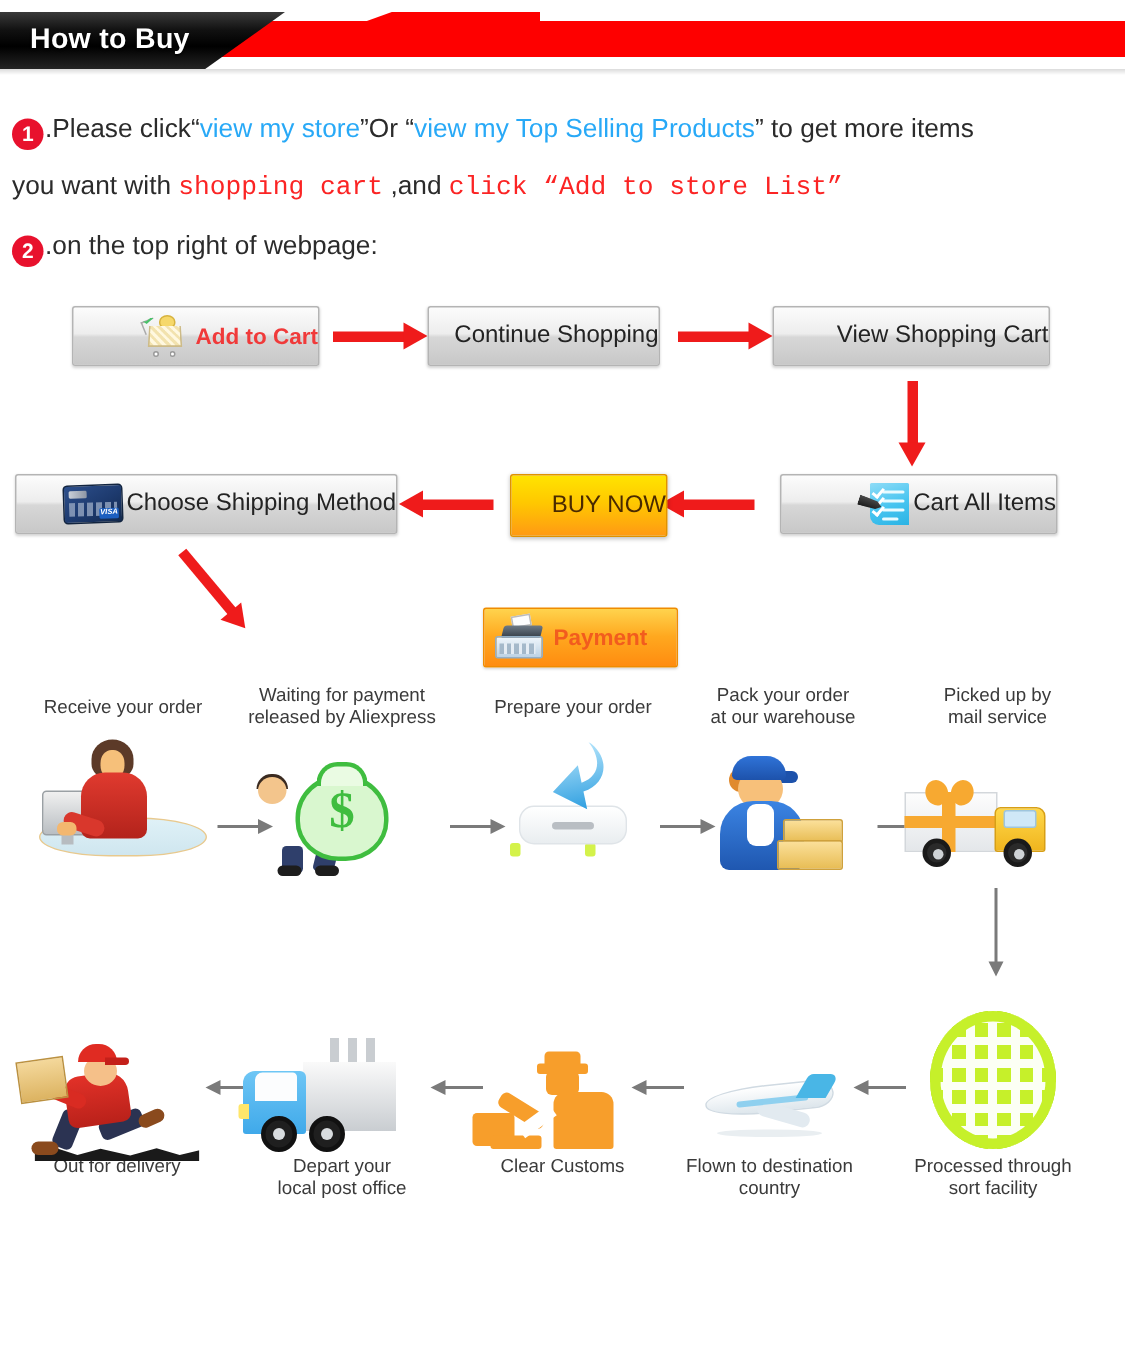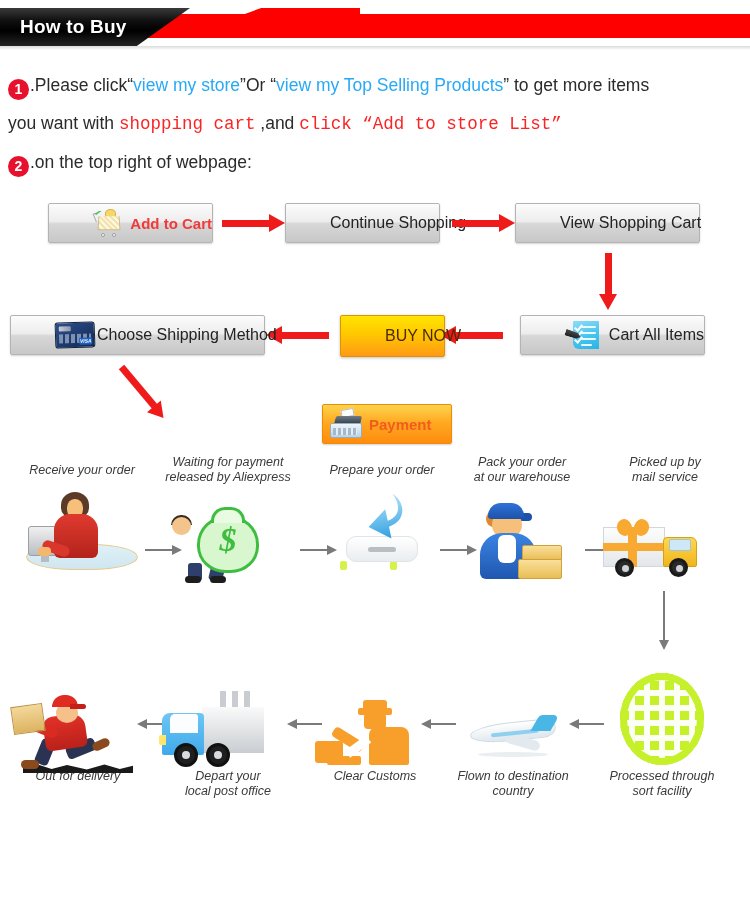--- a/index.html
+++ b/index.html
@@ -52,21 +52,21 @@
   .red { color: #fb2424; font-family: Liberation Mono, monospace; }
 
   
   .flow { position: relative; height: 270px; margin-top: 6px; }
 
   .btn {
     position: absolute;
     background: linear-gradient(180deg,#fcfcfc 0%,#ededed 46%,#d7d7d7 52%,#c8c8c8 100%);
     border: 1px solid #b4b4b4;
     border-radius: 2px;
-    display: flex; align-items: center; justify-content: space-between;
+    display: flex; align-items: center; justify-content: flex-end;
     font-size: 16px; color: #232323;
     box-shadow: 0 1px 2px rgba(0,0,0,.18);
     height: 40px;
     padding-left: 44px;
   }
   .btn-label { white-space: nowrap; }
 
   
   #btn-add-cart { left: 48px; top: 16px; width: 165px; }
   #btn-add-cart .btn-label { color: #f03a3a; font-weight: bold; font-size: 15px; }
@@ -203,21 +203,21 @@
   #ar2 { left: 452px; top: 33px; width: 48px; }
   #ar3 { left: 605px; top: 66px; height: 42px; }
   #ar4 { left: 455px; top: 145px; width: 48px; }
   #ar5 { left: 281px; top: 145px; width: 48px; }
   #ar6 { left: 118px; top: 180px; height: 52px; transform: rotate(-40deg); }
 
   
   .sec3 { padding: 6px 0 0 8px; }
 
   
-  .ship { position: relative; height: 340px; margin-top: 6px; font-style: italic; }
+  .ship { position: relative; height: 340px; margin-top: 6px; }
   .ship-row { position: relative; height: 160px; }
   .ship-item { position: absolute; width: 140px; text-align: center; }
   .ship-cap {
     font-size: 12.5px; color: #3a3a3a; line-height: 15px;
   }
   .ship-ico { height: 92px; position: relative; }
 
   .gray-arrow { position: absolute; height: 2px; background: #7a7a7a; }
   .gray-arrow::after { content:''; position: absolute; top: -4px; width:0; height:0;
     border-top: 5px solid transparent; border-bottom: 5px solid transparent; }

